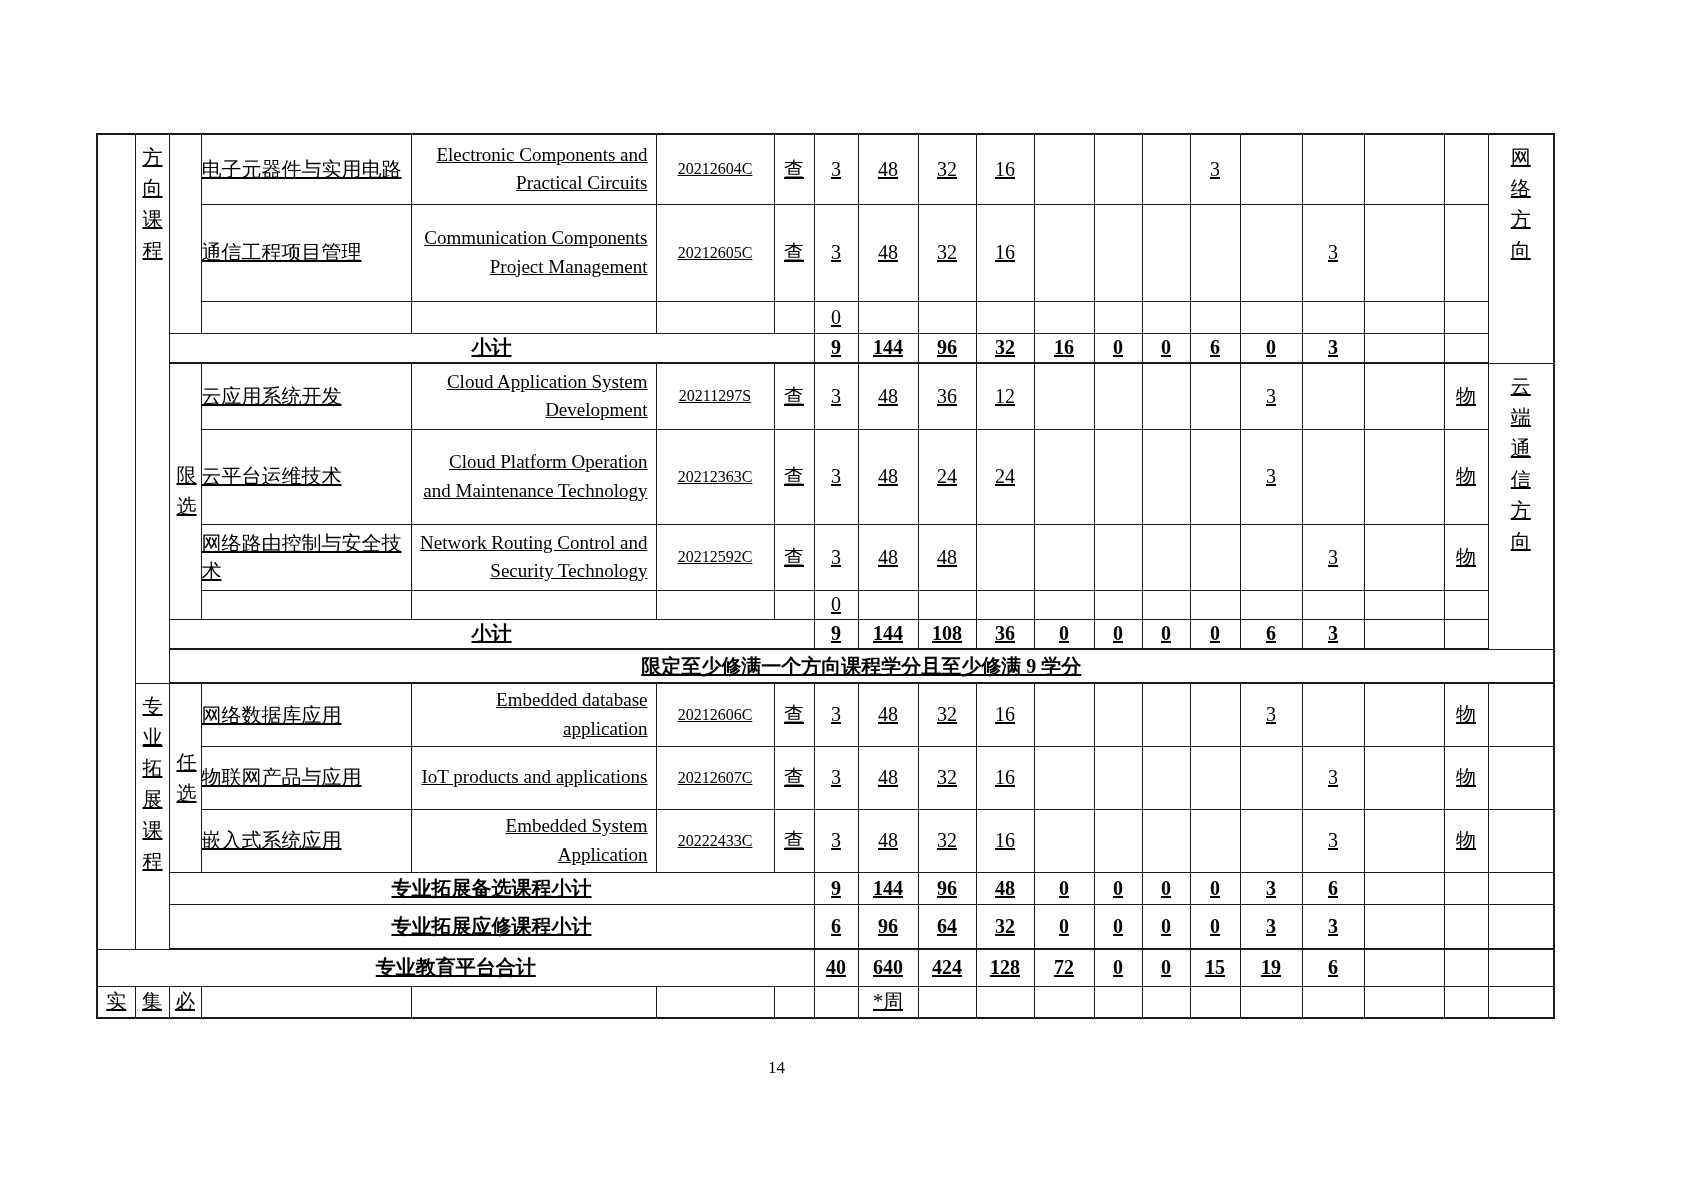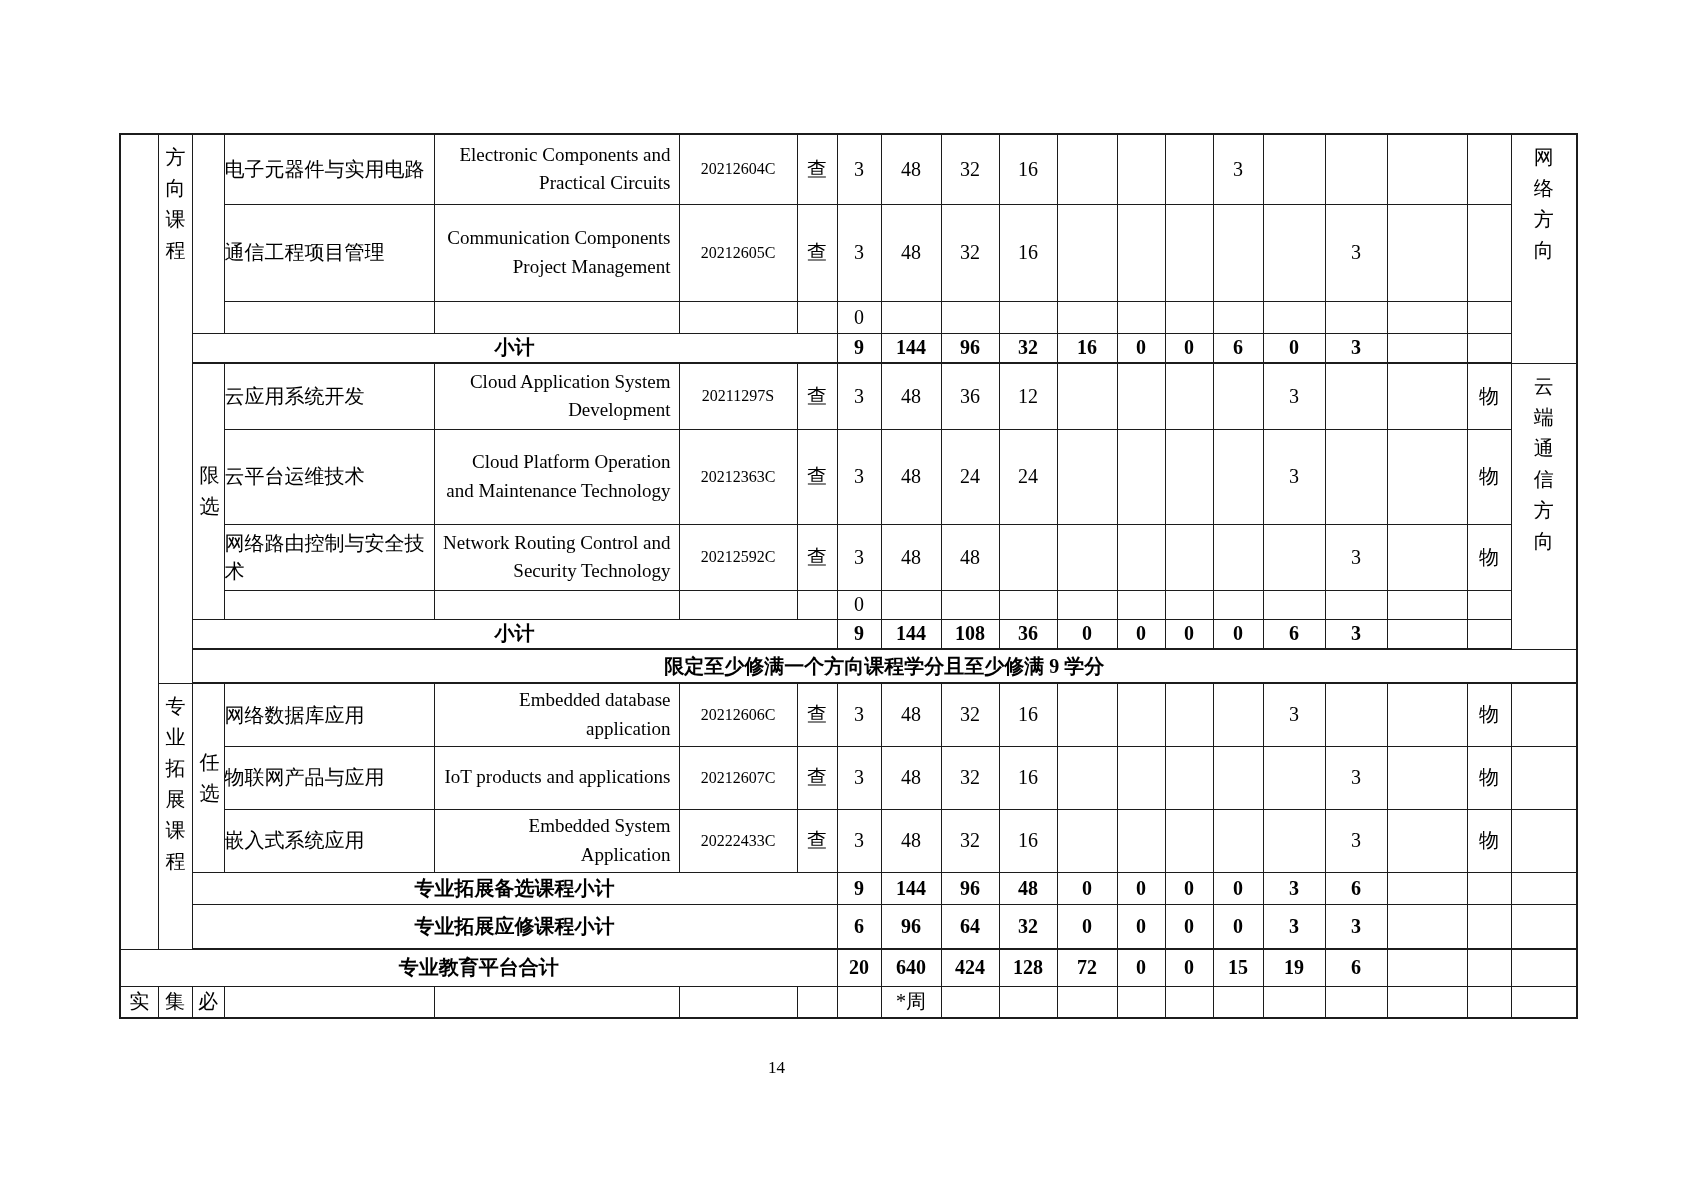--- a/index.html
+++ b/index.html
@@ -1,20 +1,20 @@
 <!DOCTYPE html>
 <html><head>
 <meta charset="utf-8">
 <style>
   html,body{margin:0;padding:0;}
   body{
     width:1684px;height:1191px;background:#ffffff;position:relative;
     font-family:"Liberation Serif","DejaVu Serif",serif;color:#000;
   }
-  #sheet{position:absolute;left:119px;top:133px;}
+  #sheet{position:absolute;left:96px;top:133px;text-decoration:underline;}
   table{
     border-collapse:collapse;table-layout:fixed;width:1457px;
     border:2px solid #1c1c1c;
   }
   td{
     border:1px solid #1c1c1c;
     padding:0 4px;
     font-size:20px;
     vertical-align:middle;
     overflow:hidden;
@@ -340,21 +340,21 @@
   <td class="b">0</td>
   <td class="b">3</td>
   <td class="b">3</td>
   <td></td>
   <td></td>
   <td></td>
 </tr>
 
 <tr style="height:37px">
   <td colspan="7" class="b">专业教育平台合计</td>
-  <td class="b">20</td>
+  <td class="b">40</td>
   <td class="b">640</td>
   <td class="b">424</td>
   <td class="b">128</td>
   <td class="b">72</td>
   <td class="b">0</td>
   <td class="b">0</td>
   <td class="b">15</td>
   <td class="b">19</td>
   <td class="b">6</td>
   <td></td>

